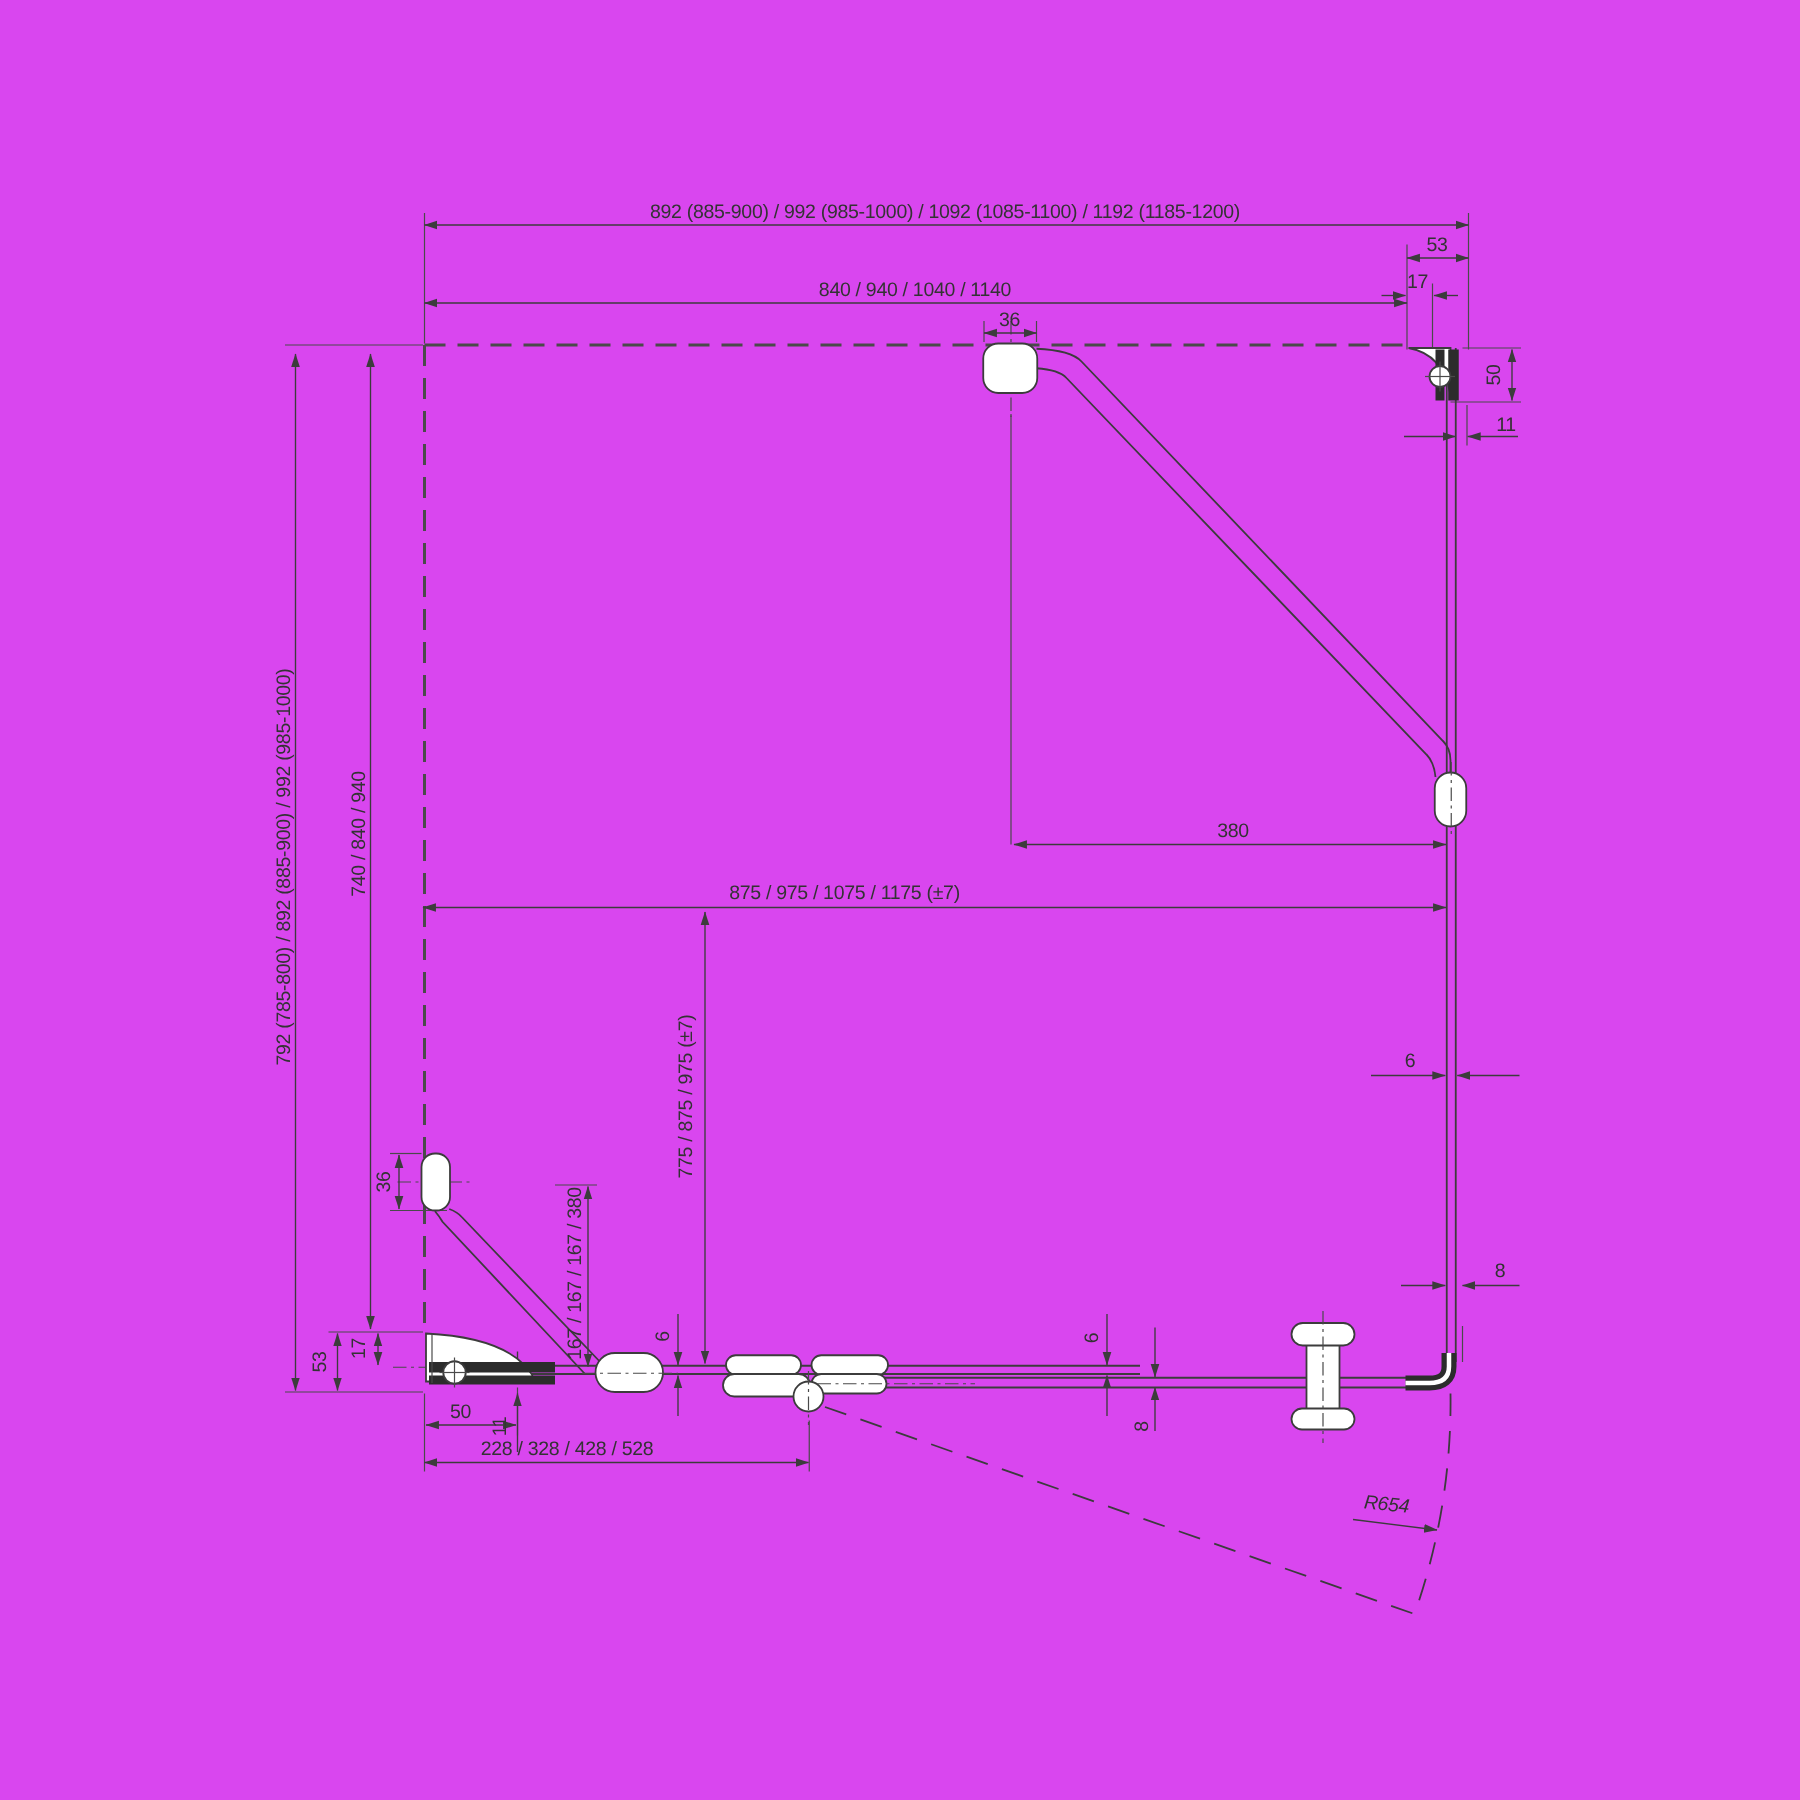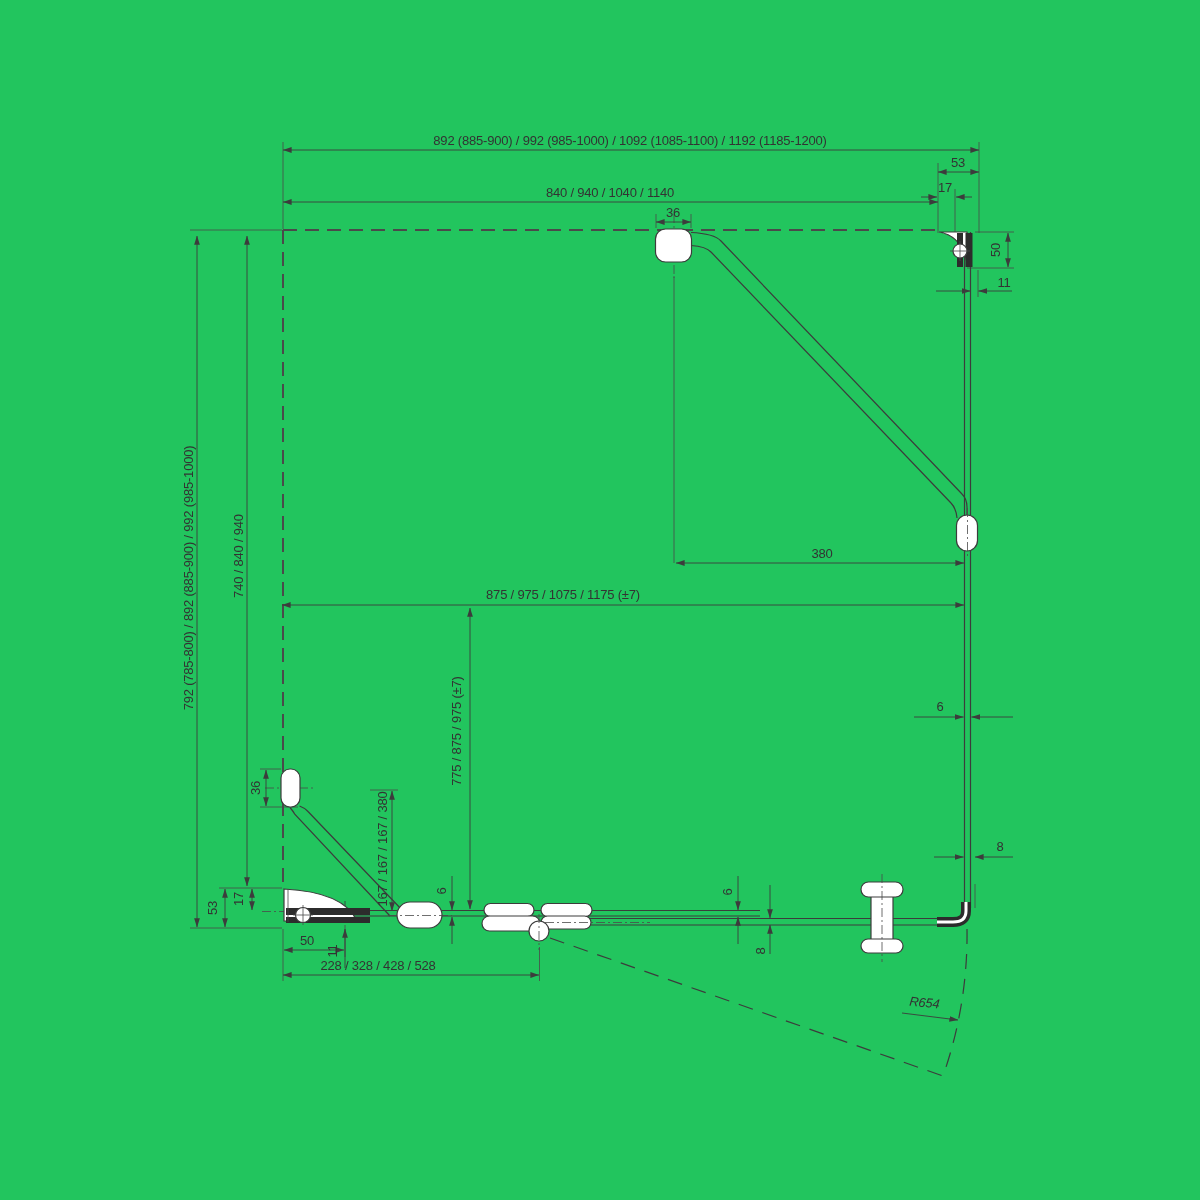--- a/index.html
+++ b/index.html
@@ -1,16 +1,16 @@
 <!DOCTYPE html>
 <html><head>
 <meta charset="utf-8">
 <style>
   html,body{margin:0;padding:0;background:#fff;}
-  .stage{width:1200px;height:1200px;background:#22c55e;position:relative;font-family:"Liberation Sans",sans-serif;}
+  .stage{width:1200px;height:1200px;background:#d946ef;position:relative;font-family:"Liberation Sans",sans-serif;}
   svg{display:block;}
   .dim{stroke:#3c3c3c;stroke-width:0.9;fill:none;}
   .ext{stroke:#4a4a4a;stroke-width:0.8;fill:none;}
   .cl{stroke:#4a4a4a;stroke-width:0.8;fill:none;stroke-dasharray:9 3 2 3;}
   .wall{stroke:#4a4a4a;stroke-width:2;fill:none;stroke-dasharray:14 8;}
   .glass{stroke:#3c3c3c;stroke-width:1.2;fill:none;}
   .part{stroke:#3c3c3c;stroke-width:1.2;fill:#ffffff;}
   .dark{fill:#2c2c2c;stroke:none;}
   .swing{stroke:#3c3c3c;stroke-width:1.2;fill:none;stroke-dasharray:15 10;}
   .t{font-family:"Liberation Sans",sans-serif;font-size:13px;fill:#333;letter-spacing:-0.2px;}

